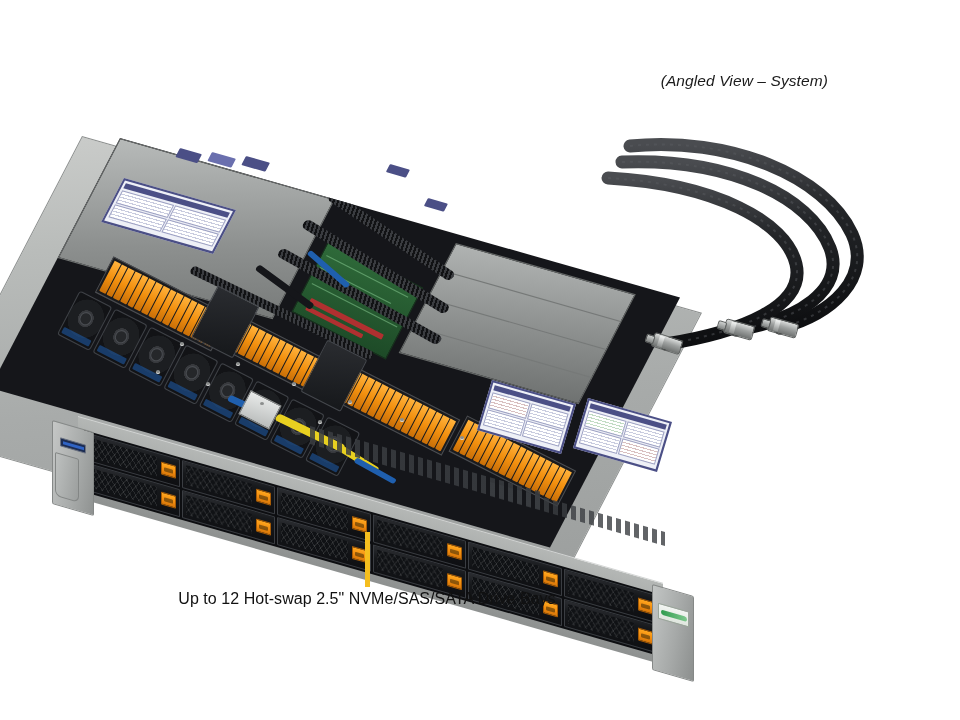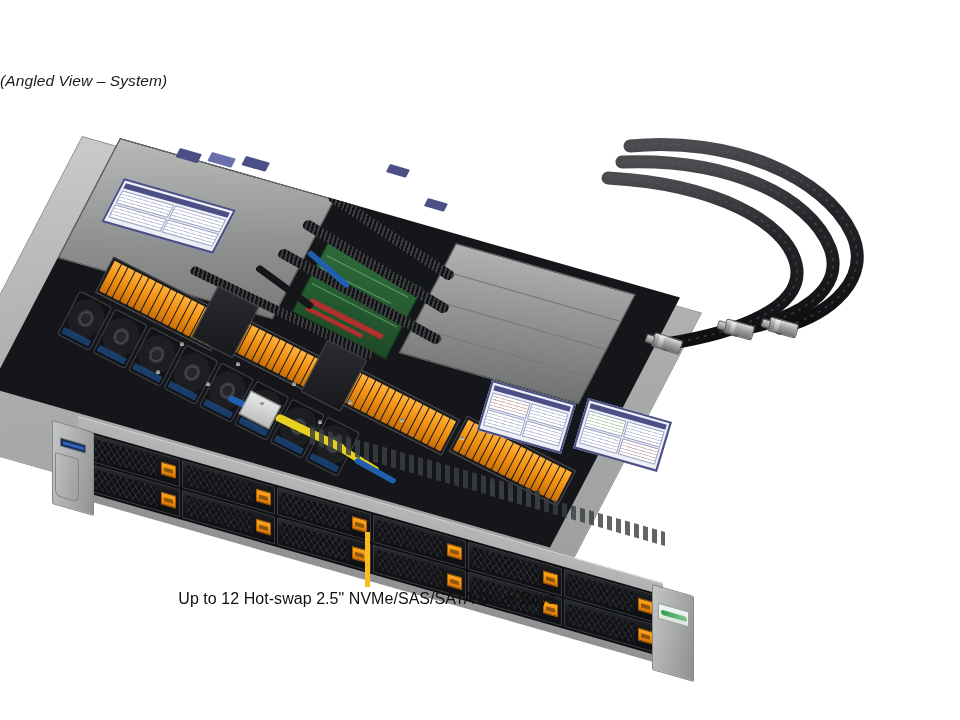--- a/index.html
+++ b/index.html
@@ -9,21 +9,21 @@
     background:#ffffff;
     font-family:"Liberation Sans", sans-serif;
     overflow:hidden;
     position:relative;
   }
   .page{position:absolute;inset:0;background:#fff;}
 
   
   .view-title{
     position:absolute;top:72px;left:0;width:828px;
-    text-align:left;
+    text-align:right;
     font-style:italic;font-weight:400;
     font-size:15.5px;color:#1b1b1b;
     letter-spacing:.1px;
   }
   .callout-caption{
     position:absolute;top:590px;left:0;width:960px;
     text-align:center;
     font-size:16px;color:#111;
     letter-spacing:.05px;
   }

